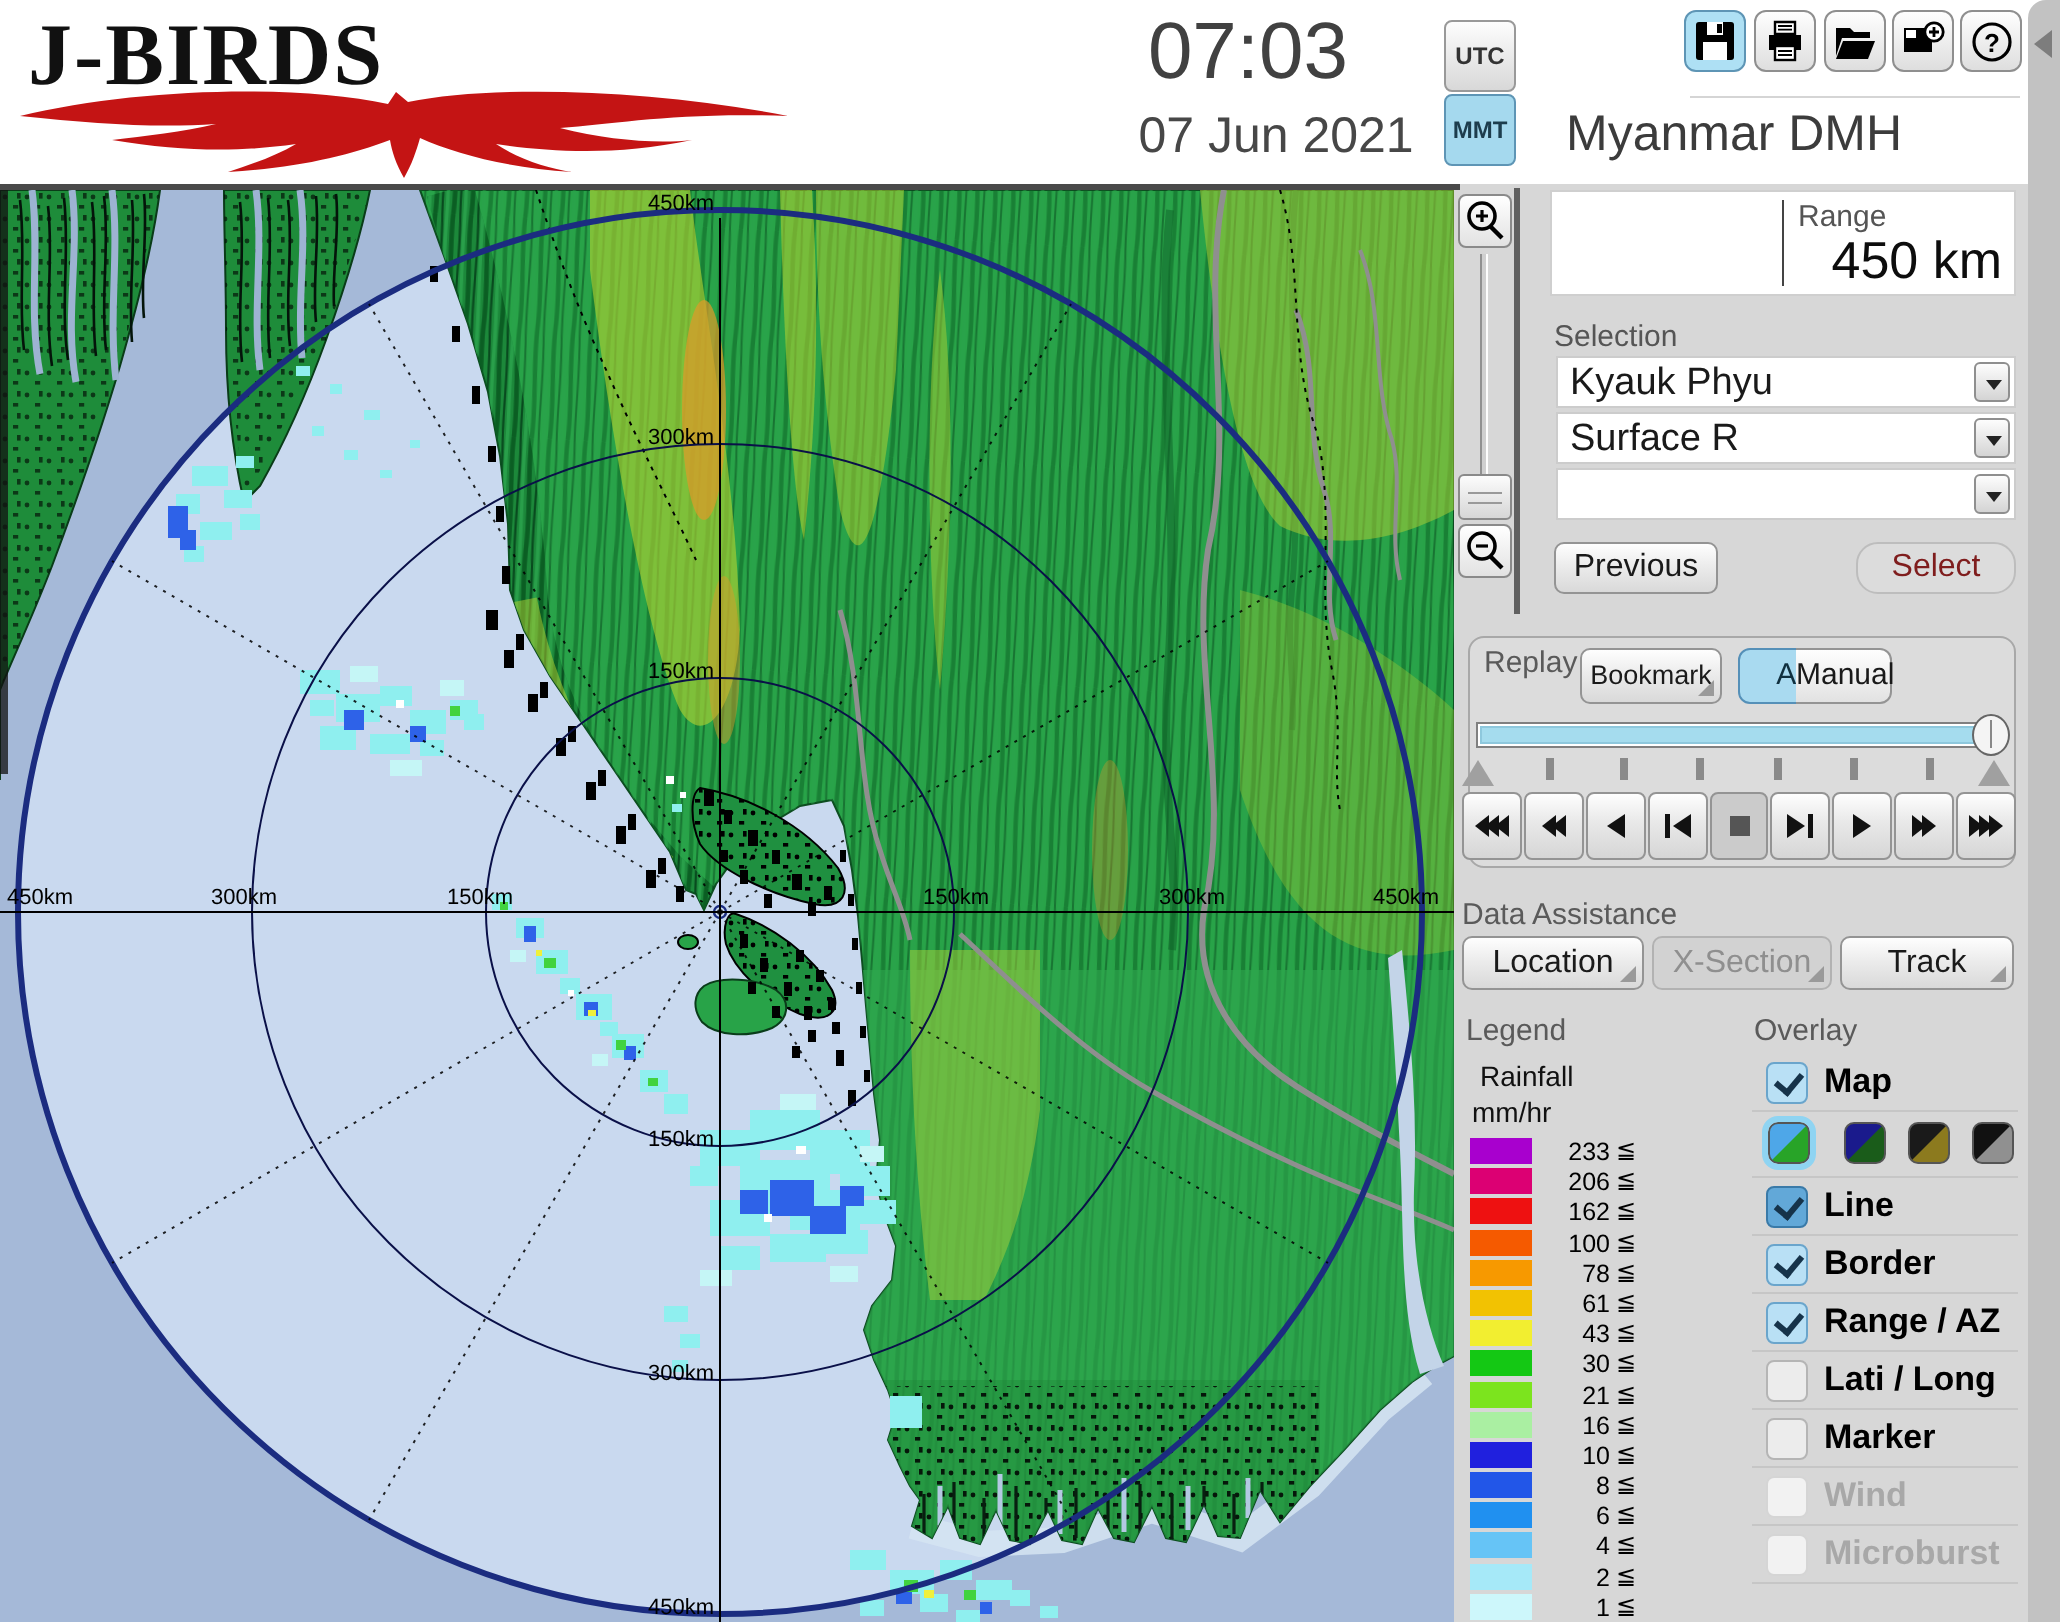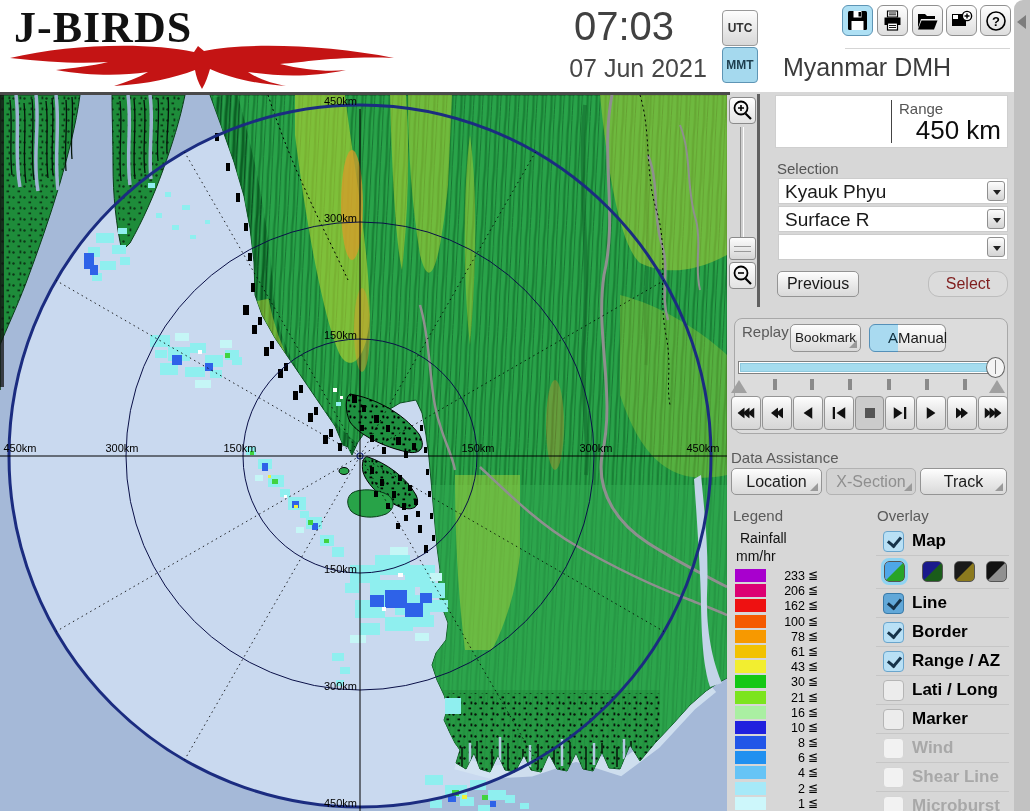--- a/index.html
+++ b/index.html
@@ -694,23 +694,19 @@
     <div class="ov-row ">
       <span class="ov-cb"></span>
       <span class="ov-lbl">Marker</span>
     </div>
     <div class="ov-row disabled">
       <span class="ov-cb"></span>
       <span class="ov-lbl">Wind</span>
     </div>
     <div class="ov-row disabled">
       <span class="ov-cb"></span>
-      <span class="ov-lbl">Shear Line</span>
-    </div>
-    <div class="ov-row disabled">
-      <span class="ov-cb"></span>
       <span class="ov-lbl">Microburst</span>
     </div>
   </div>
 
 <div id="edge-strip">
     <div class="tri"></div>
   </div>
 
 </body></html>

